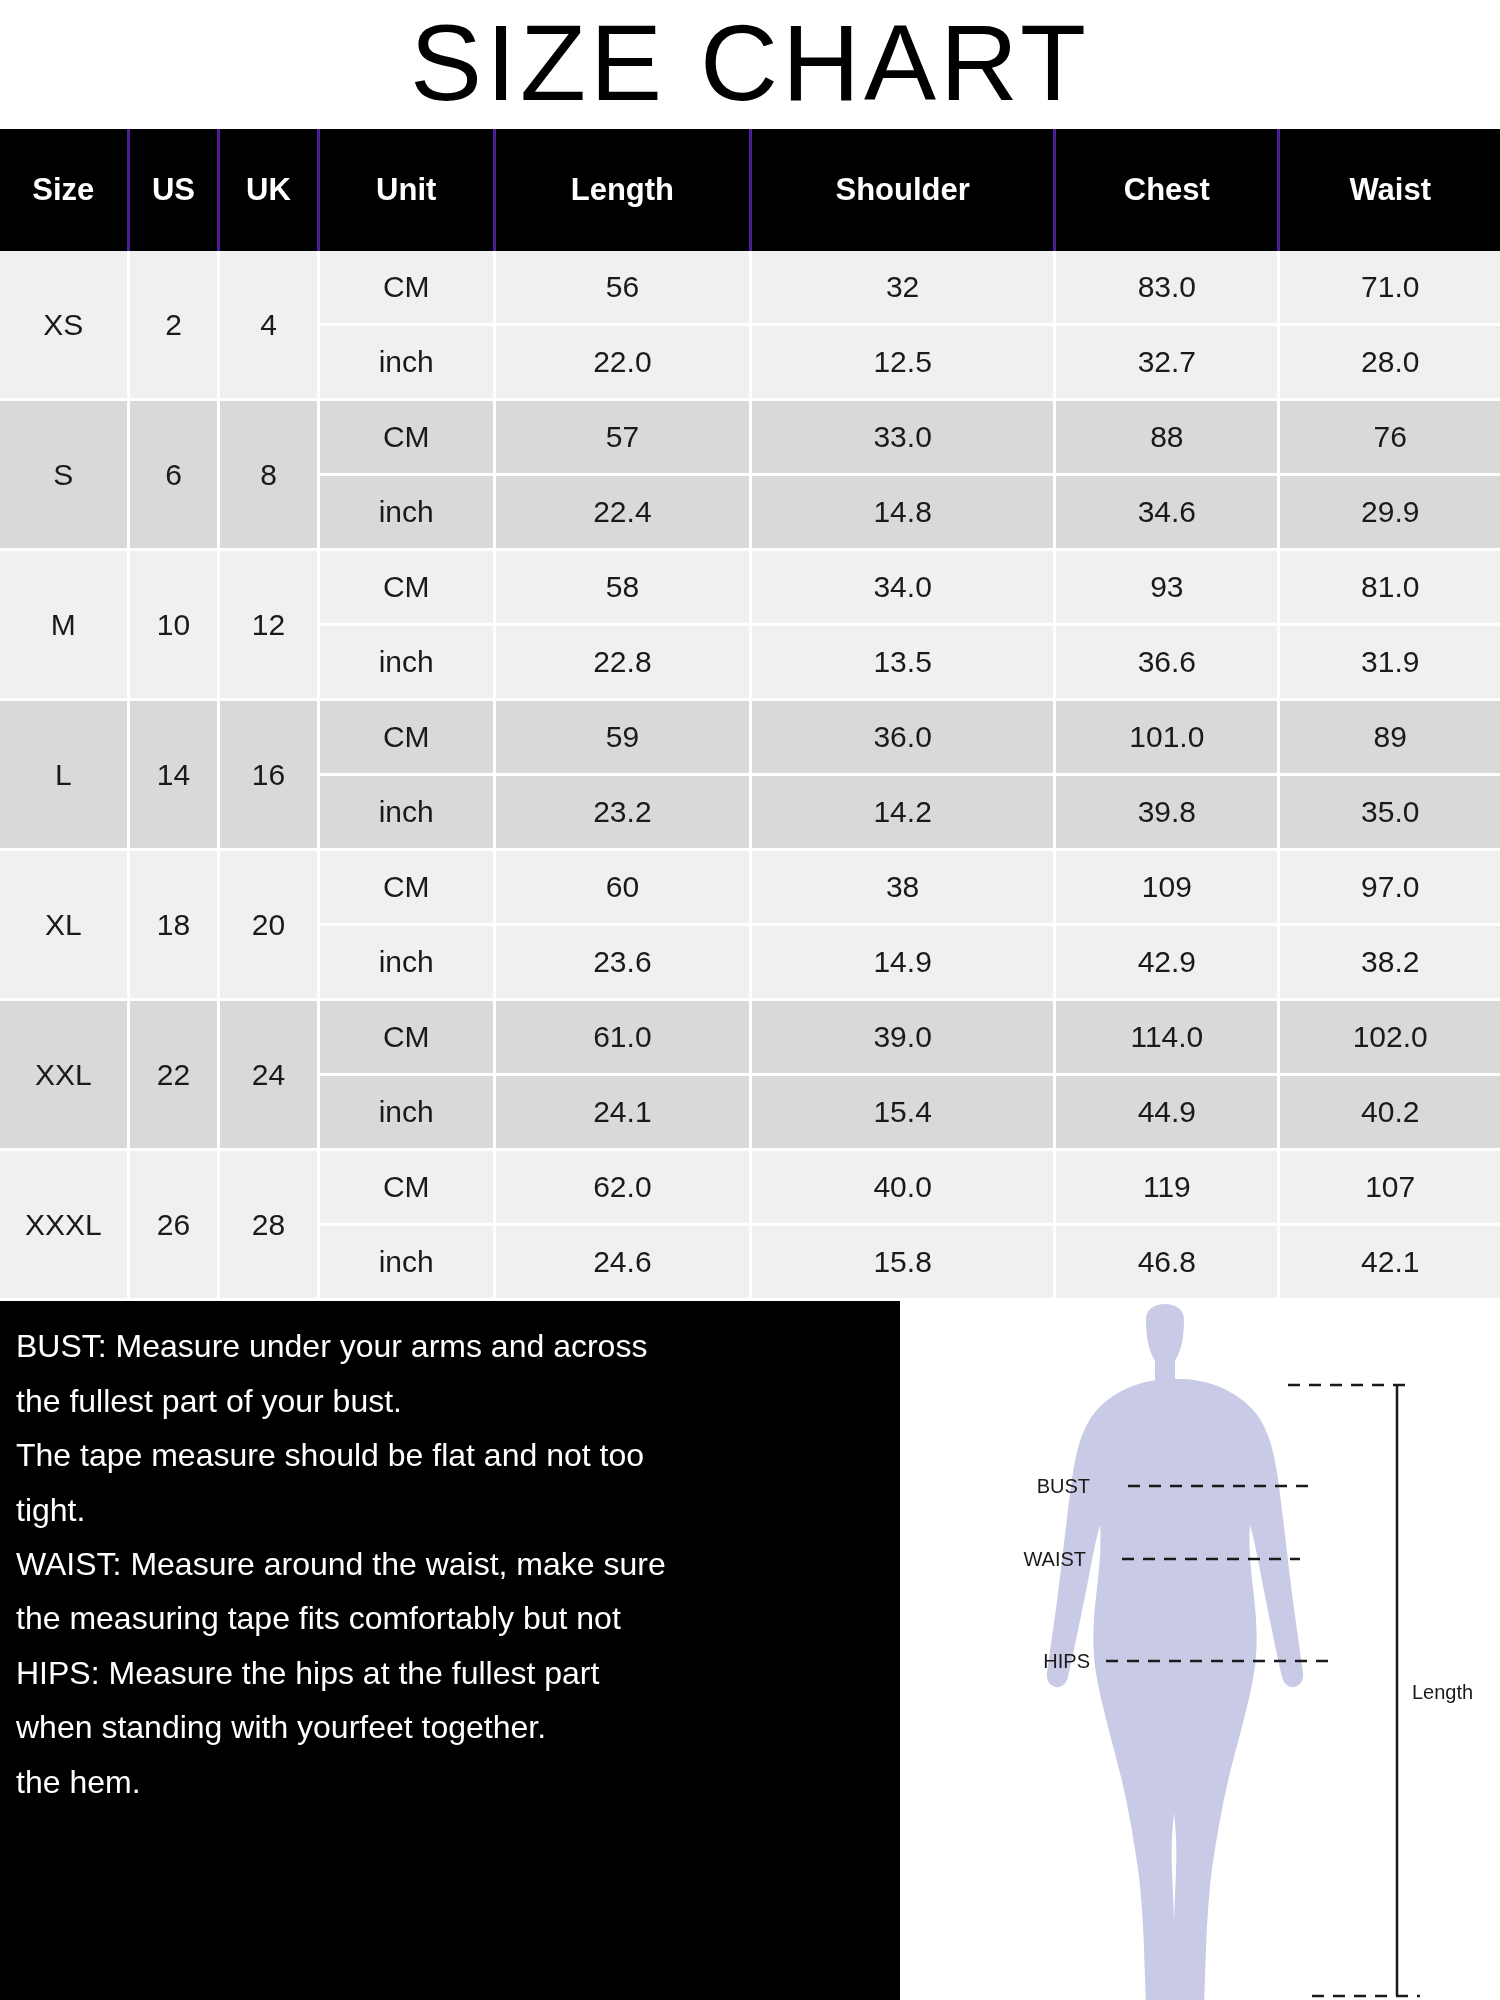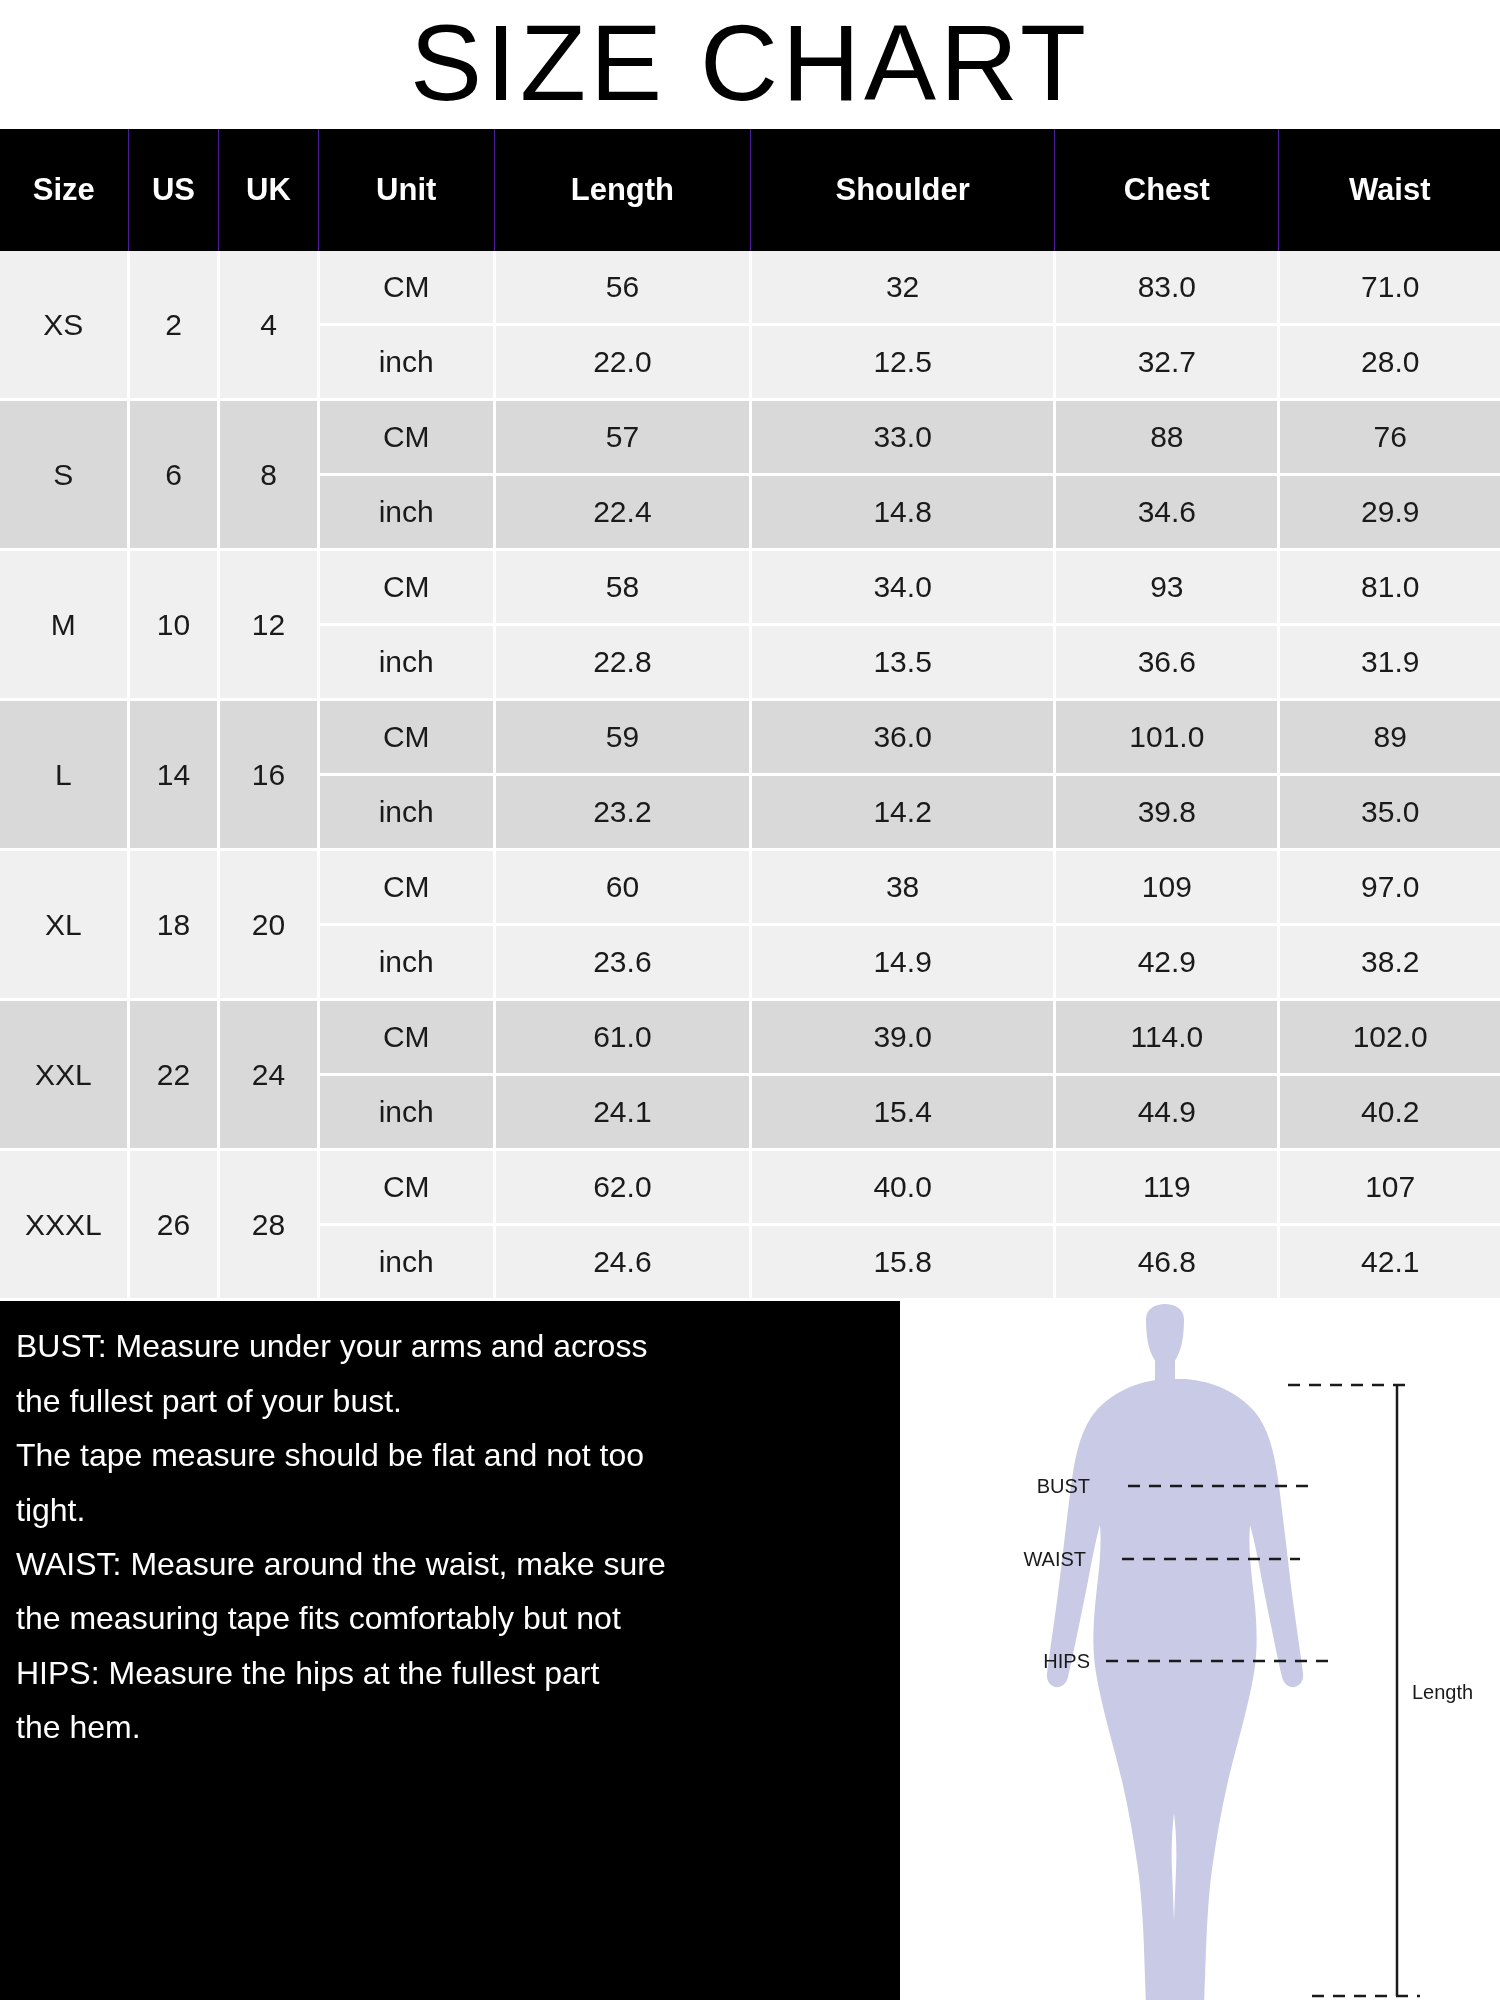--- a/index.html
+++ b/index.html
@@ -40,21 +40,21 @@
     border-collapse: collapse;
     table-layout: fixed;
   }
   table.size-table th {
     background: #000000;
     color: #ffffff;
     font-size: 31px;
     font-weight: bold;
     height: 120px;
     text-align: center;
-    border-right: 1px solid #4c1d95;
+    border-right: 3px solid #4c1d95;
     vertical-align: middle;
   }
   table.size-table th:last-child { border-right: none; }
 
   table.size-table td {
     text-align: center;
     font-size: 30px;
     color: #1a1a1a;
     height: 70px;
     border-right: 3px solid #ffffff;
@@ -268,20 +268,21 @@
   <div class="bottom">
 
     <div class="notes">
       <p>BUST: Measure under your arms and across</p>
       <p>the fullest part of your bust.</p>
       <p>The tape measure should be flat and not too</p>
       <p>tight.</p>
       <p>WAIST: Measure around the waist, make sure</p>
       <p>the measuring tape fits comfortably but not</p>
       <p>HIPS: Measure the hips at the fullest part</p>
+      <p>when standing with yourfeet together.</p>
       <p>the hem.</p>
     </div>
 
     <div class="figure-panel">
       <svg width="600" height="735" viewBox="0 0 600 735" xmlns="http://www.w3.org/2000/svg">
 
         <g fill="#c8cae6">
 
           <path d="M246 18 C246 -2 284 -2 284 18 C284 34 282 48 276 58 C272 65 258 65 254 58 C248 48 246 34 246 18 Z"></path>
 

